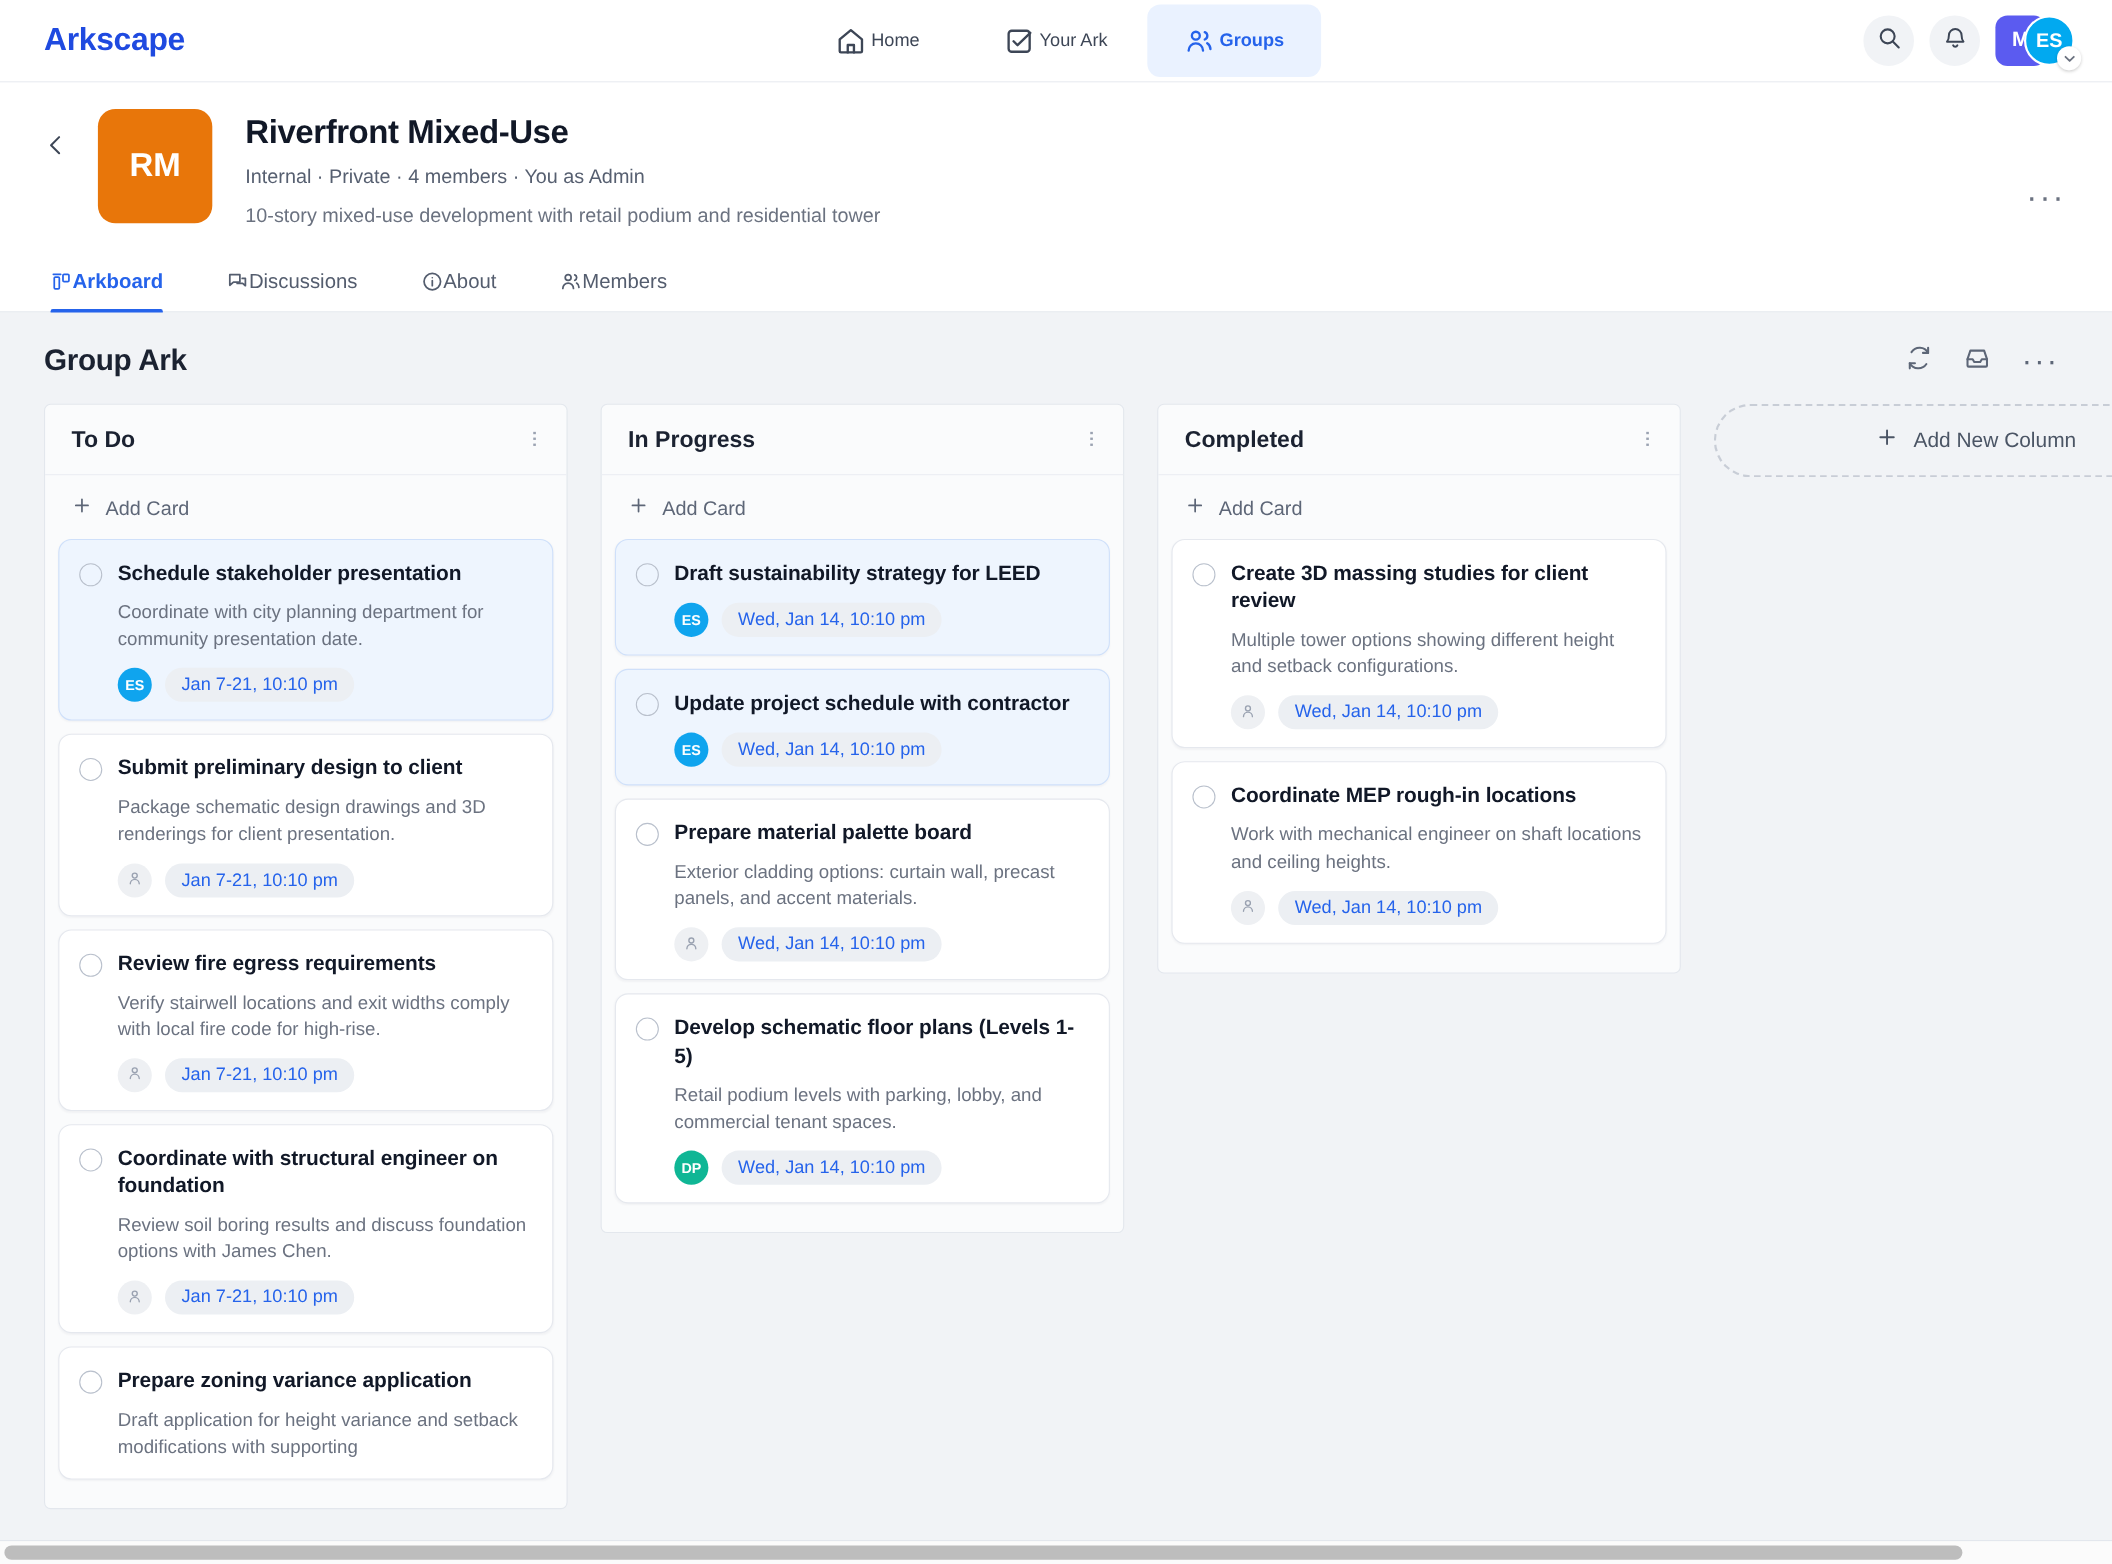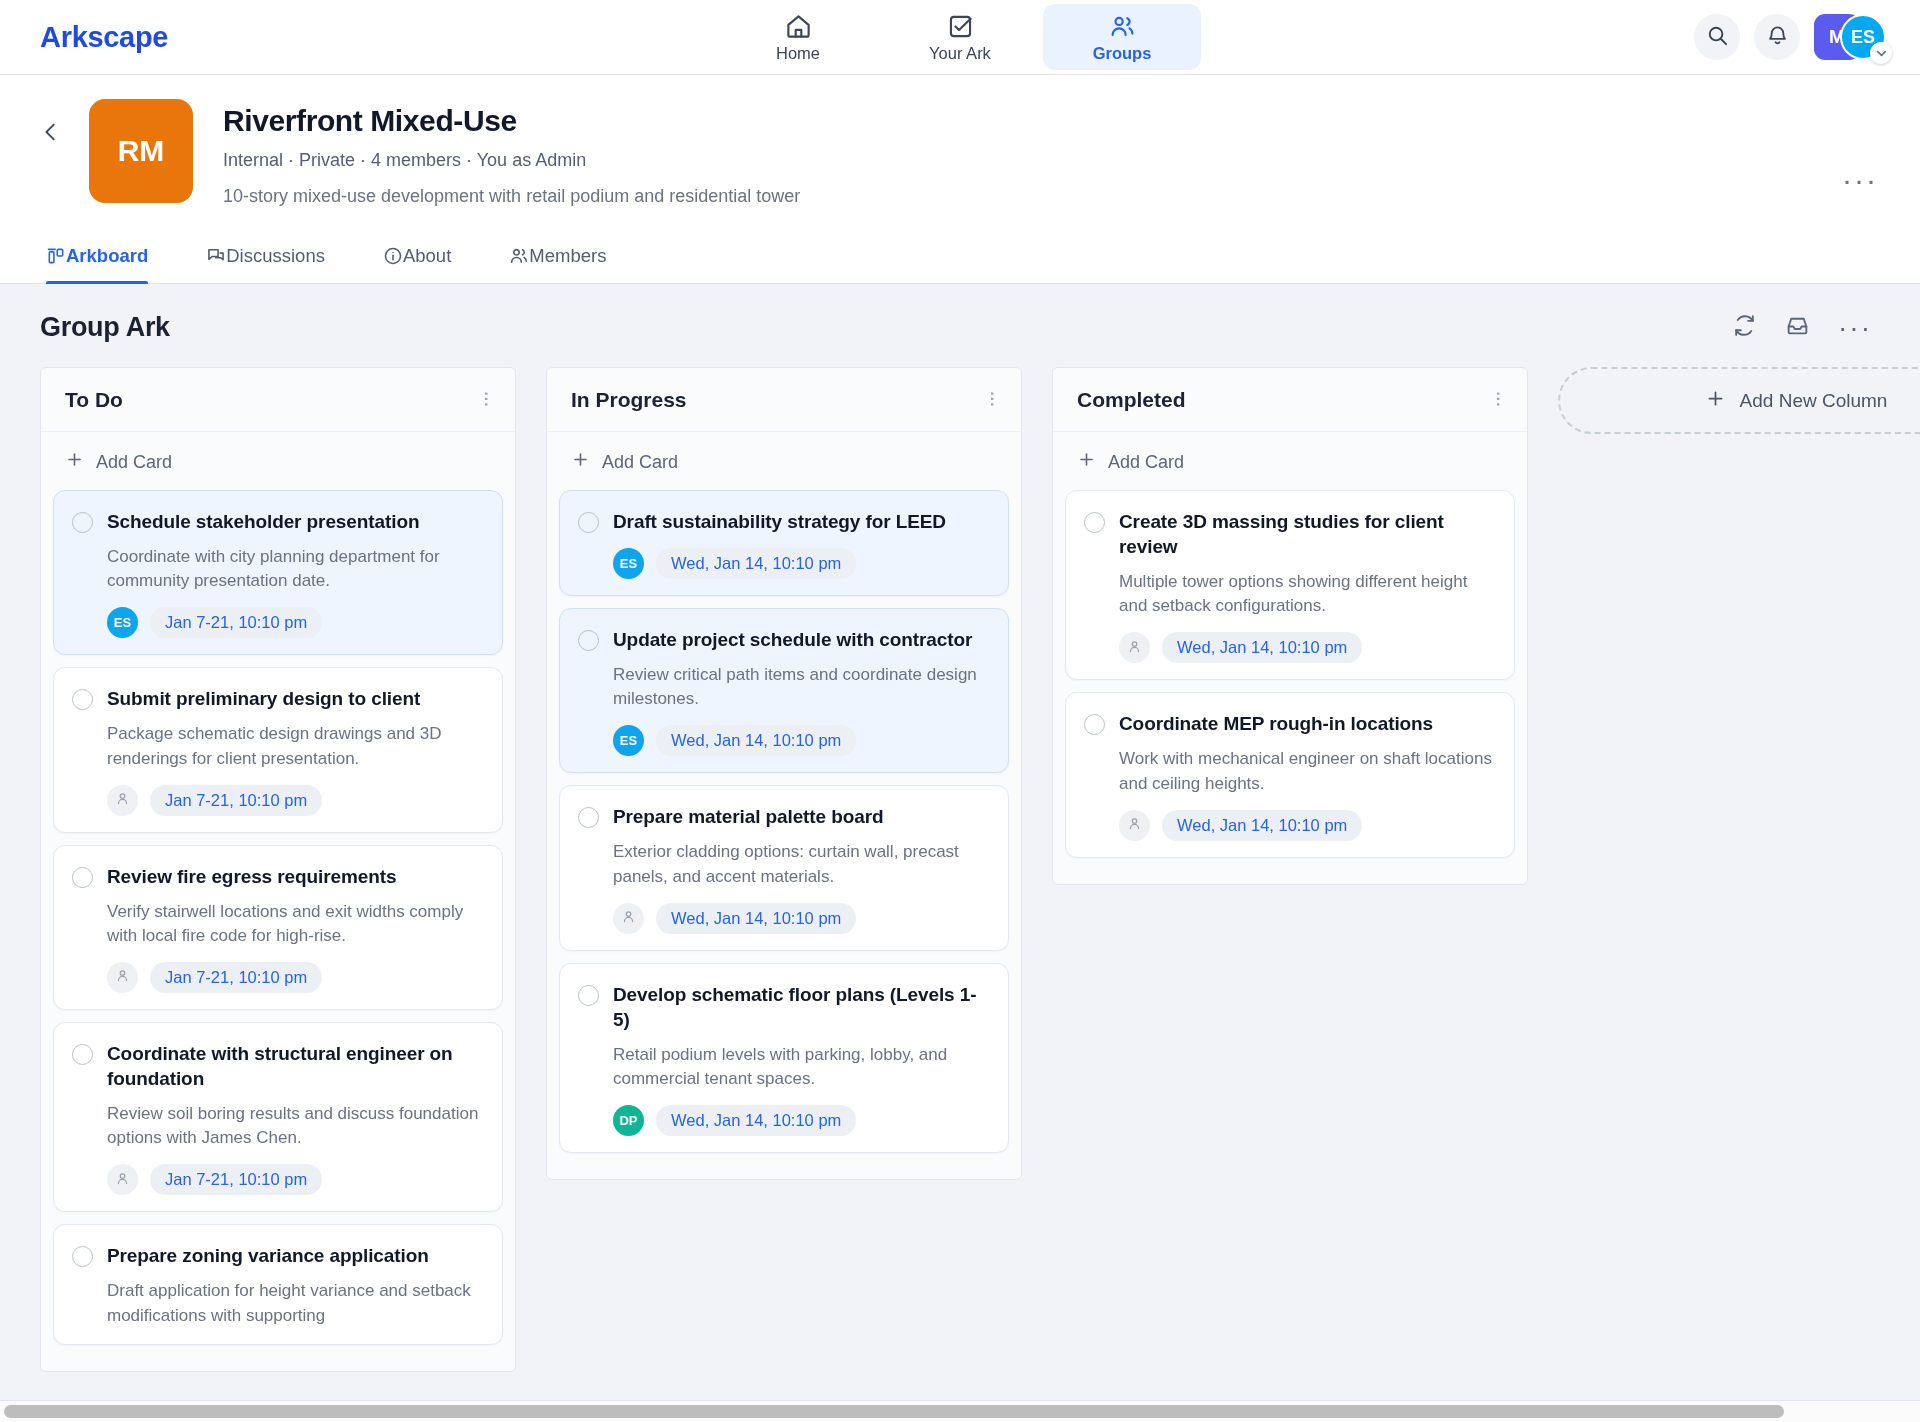--- a/index.html
+++ b/index.html
@@ -18,21 +18,21 @@
     display: flex; align-items: center; position: relative;
     border-bottom: 1px solid #e3e7ed;
   }
   .brand {
     position: absolute; left: 40px; top: 50%; transform: translateY(-50%);
     font-size: 29px; font-weight: 700; color: #1f4ae0; letter-spacing: -0.3px;
   }
   .nav-center { margin: 0 auto; display: flex; align-items: center; gap: 4px; }
   .nav-item {
     width: 158px; height: 66px; border-radius: 12px;
-    display: flex; flex-direction: column; align-items: center; justify-content: center;
+    display: flex; flex-direction: row; align-items: center; justify-content: center;
     gap: 5px; cursor: pointer; color: #3d4656;
   }
   .nav-item.active { background: #eaf2ff; color: #2563eb; }
   .nav-item .nav-label { font-size: 16.5px; font-weight: 500; line-height: 1; }
   .nav-item.active .nav-label { font-weight: 600; }
   .nav-item svg { display: block; }
 
   .nav-right { position: absolute; right: 32px; top: 50%; transform: translateY(-50%); display: flex; align-items: center; gap: 14px; }
   .icon-circle {
     width: 46px; height: 46px; border-radius: 50%; background: #f1f3f6;
@@ -421,21 +421,20 @@
               <div class="assignee es">ES</div>
               <div class="datechip">Wed, Jan 14, 10:10 pm</div>
             </div>
           </div>
 
           <div class="card highlight">
             <div class="card-top">
               <div class="check"></div>
               <div class="card-title">Update project schedule with contractor</div>
             </div>
-            <div class="card-desc">Review critical path items and coordinate design milestones.</div>
             <div class="card-foot">
               <div class="assignee es">ES</div>
               <div class="datechip">Wed, Jan 14, 10:10 pm</div>
             </div>
           </div>
 
           <div class="card">
             <div class="card-top">
               <div class="check"></div>
               <div class="card-title">Prepare material palette board</div>

